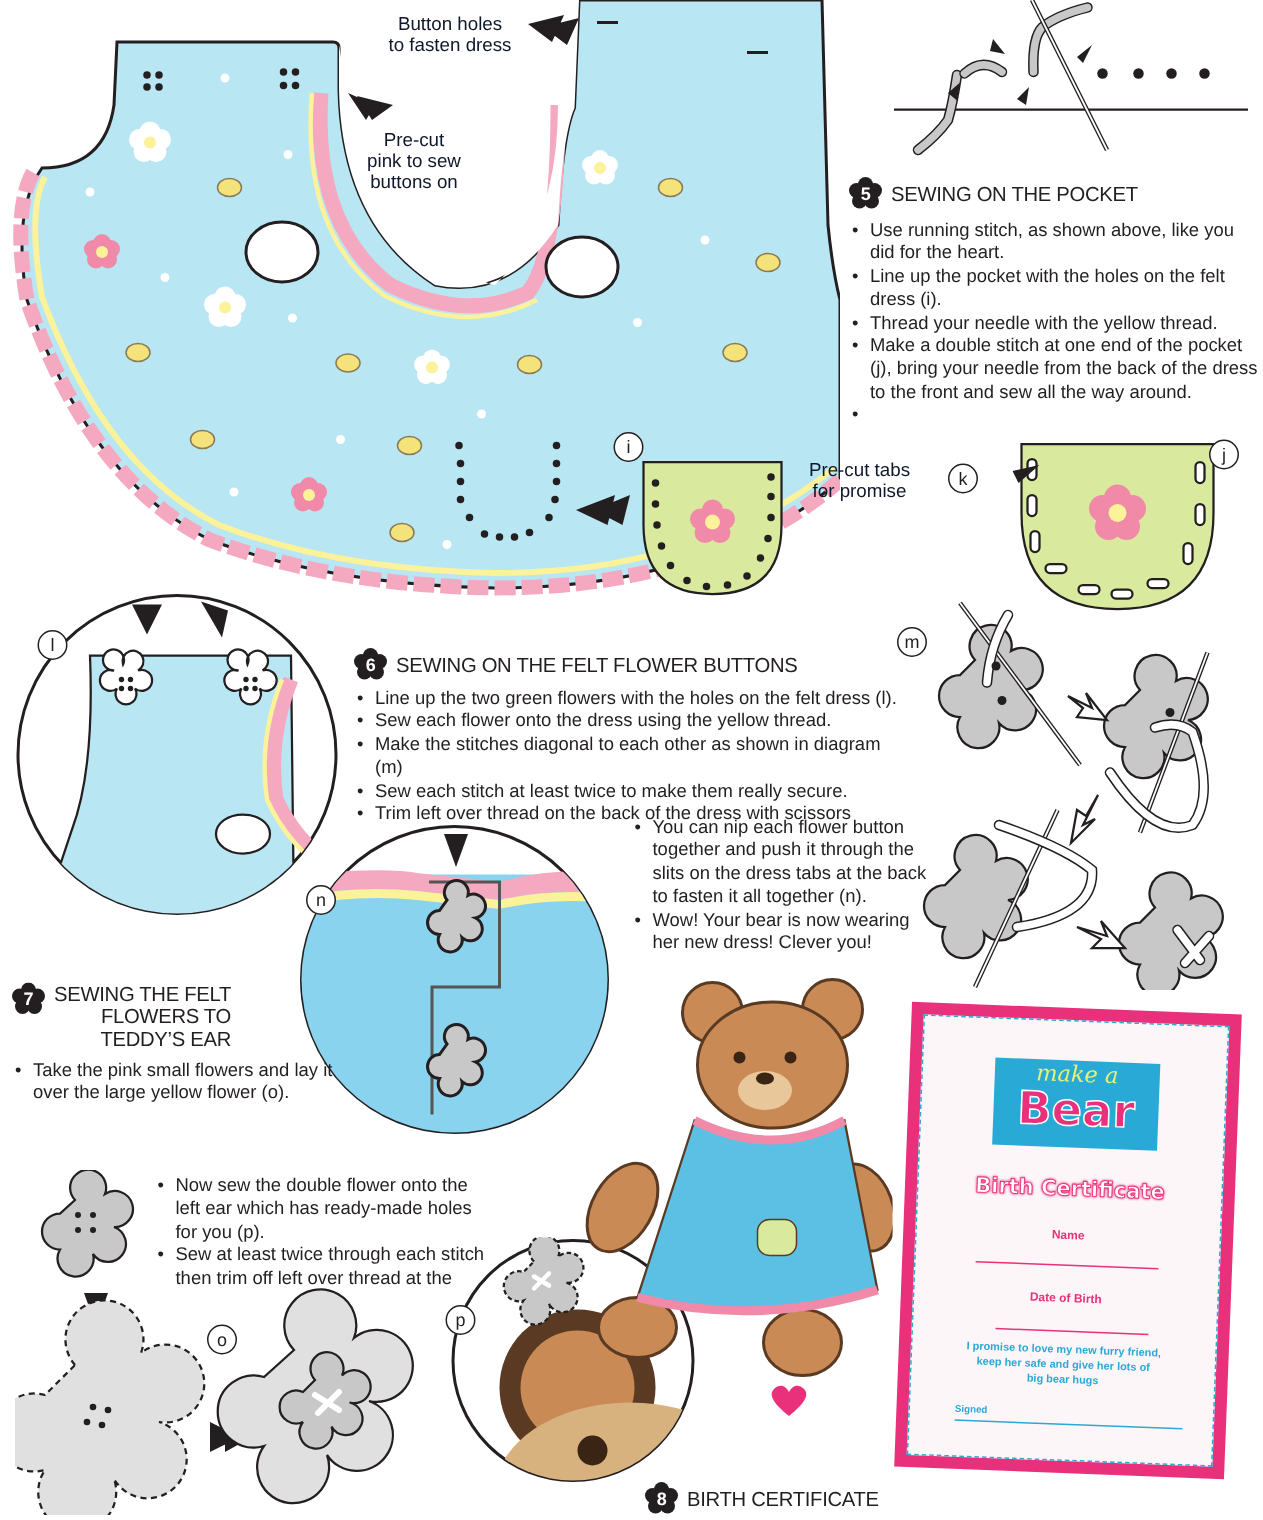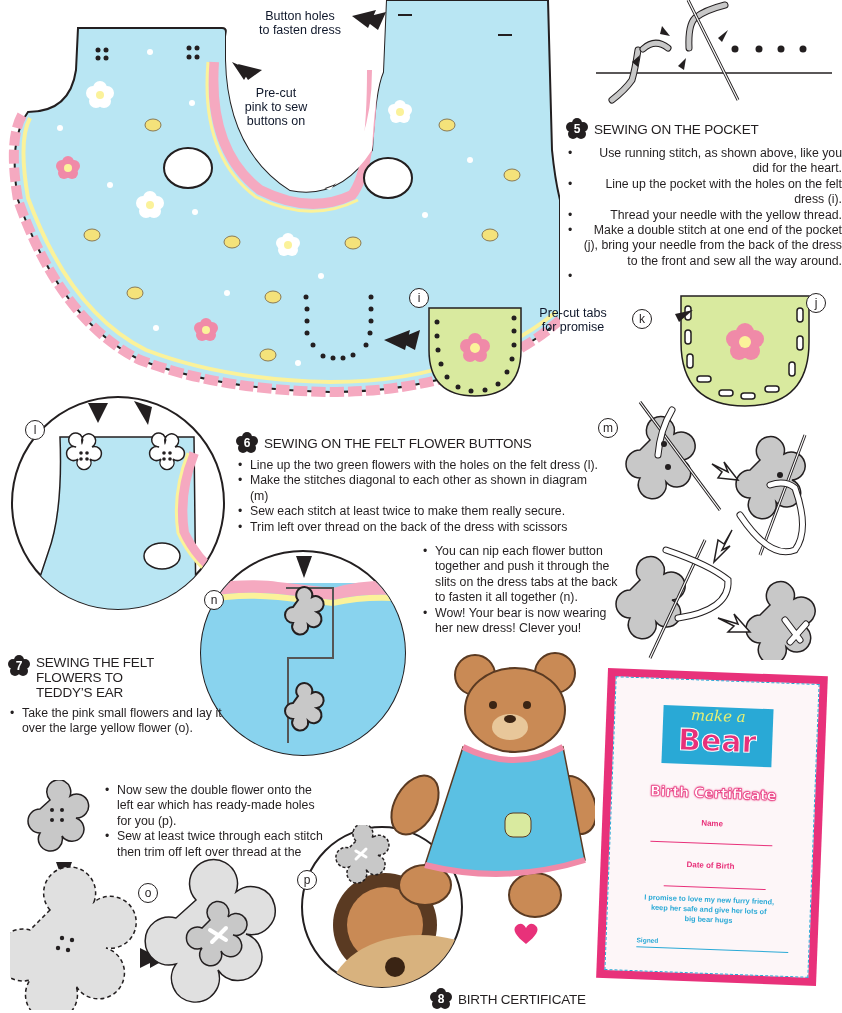--- a/index.html
+++ b/index.html
@@ -199,21 +199,21 @@
             <circle cx="15" cy="16" r="5"></circle>
             <circle cx="7" cy="16" r="5"></circle>
             <circle cx="5" cy="9" r="5"></circle>
             <circle cx="11" cy="11" r="5"></circle>
           </g>
         </svg>
       <span>5</span>
     </span>
     <span>SEWING ON THE POCKET</span>
   </div>
-  <ul class="bul" style="margin-top:6px;text-align:right;">
+  <ul class="bul" style="margin-top:6px;">
     <li>Use running stitch, as shown above, like you did for the heart.</li>
     <li>Line up the pocket with the holes on the felt dress (i).</li>
     <li>Thread your needle with the yellow thread.</li>
     <li>Make a double stitch at one end of the pocket (j), bring your needle from the back of the dress to the front and sew all the way around.</li>
     <li style="height:8px;"></li>
   </ul>
 </div>
 
 <svg class="abs" style="left:425px;top:300px" width="100" height="100" viewBox="0 0 100 100">
   <path d="M4,8 L96,8 L96,50 Q96,96 50,96 Q4,96 4,50 Z" fill="#d9ea9f" stroke="#231f20" stroke-width="1.5"></path>
@@ -315,20 +315,21 @@
             <circle cx="5" cy="9" r="5"></circle>
             <circle cx="11" cy="11" r="5"></circle>
           </g>
         </svg>
       <span>6</span>
     </span>
     <span>SEWING ON THE FELT FLOWER BUTTONS</span>
   </div>
   <ul class="bul" style="margin-top:4px;">
     <li>Line up the two green flowers with the holes on the felt dress (l).</li>
+    <li>Sew each flower onto the dress using the yellow thread.</li>
     <li>Make the stitches diagonal to each other as shown in diagram (m)</li>
     <li>Sew each stitch at least twice to make them really secure.</li>
     <li>Trim left over thread on the back of the dress with scissors</li>
   </ul>
 </div>
 <ul class="bul abs" style="left:421px;top:544px;width:200px;">
   <li>You can nip each flower button together and push it through the slits on the dress tabs at the back to fasten it all together (n).</li>
   <li>Wow! Your bear is now wearing her new dress! Clever you!</li>
 </ul>
 
@@ -405,21 +406,21 @@
             <circle cx="11" cy="5" r="5"></circle>
             <circle cx="17" cy="9" r="5"></circle>
             <circle cx="15" cy="16" r="5"></circle>
             <circle cx="7" cy="16" r="5"></circle>
             <circle cx="5" cy="9" r="5"></circle>
             <circle cx="11" cy="11" r="5"></circle>
           </g>
         </svg>
       <span>7</span>
     </span>
-    <div style="font-size:13.5px;line-height:15px;letter-spacing:-0.2px;">
+    <div style="font-size:13.5px;line-height:15px;letter-spacing:-0.2px;text-align:right;">
       <div>SEWING THE FELT</div>
       <div>FLOWERS TO</div>
       <div>TEDDY’S EAR</div>
     </div>
   </div>
   <ul class="bul" style="margin-top:6px;width:218px;">
     <li>Take the pink small flowers and lay it over the large yellow flower (o).</li>
   </ul>
 </div>
 <ul class="bul abs" style="left:103px;top:783px;width:225px;">

